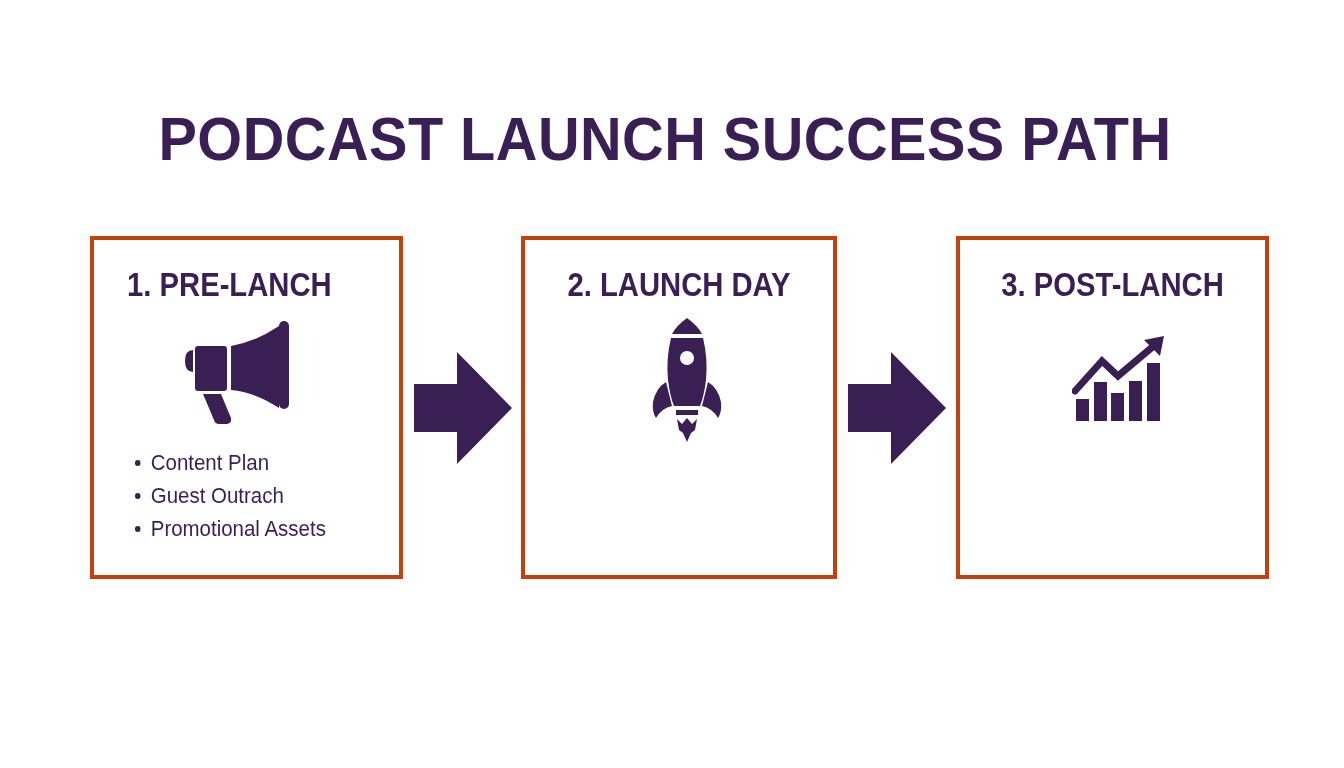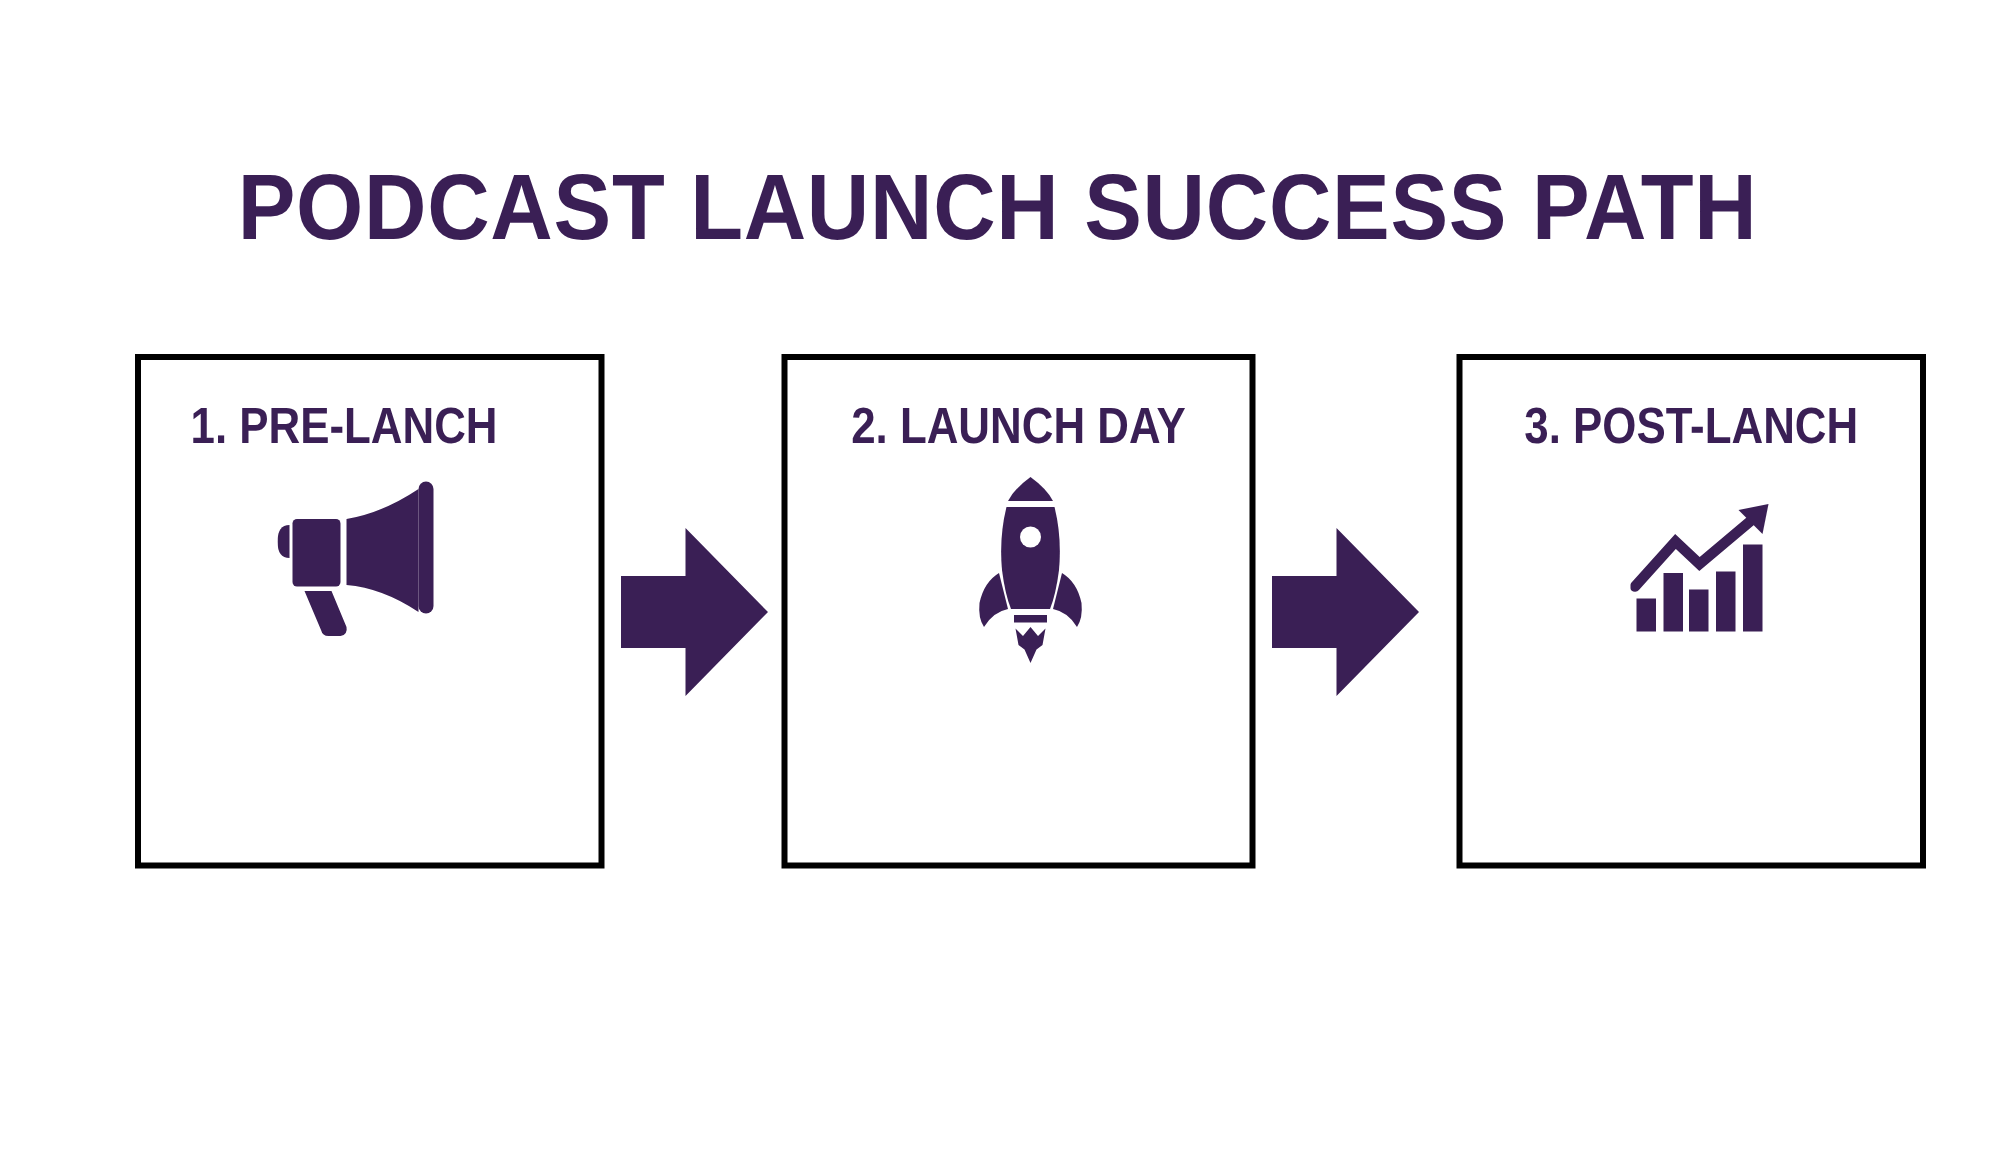--- a/index.html
+++ b/index.html
@@ -26,29 +26,29 @@
       font-size: 62px;
       letter-spacing: 0.5px;
       line-height: 70px;
       color: #3a1f55;
       transform: scaleX(0.93);
       transform-origin: 665px 0;
     }
     .stage {
       position: absolute;
       box-sizing: border-box;
-      border: 4px solid #000000;
+      border: 4px solid #c2410c;
       background: #ffffff;
       top: 236px;
       height: 343px;
       text-decoration: underline;
     }
     .stage-1 { left: 90px;  width: 313px; }
     .stage-2 { left: 521px; width: 316px; }
-    .stage-3 { left: 956px; width: 313px; margin-left: 15px; }
+    .stage-3 { left: 956px; width: 313px; }
 
     .stage-heading {
       position: absolute;
       top: 24px;
       left: 0;
       right: 0;
       text-align: center;
       font-family: "Liberation Sans", sans-serif;
       font-weight: bold;
       font-size: 34px;
@@ -120,20 +120,25 @@
 
       <rect x="10" y="26" width="32" height="45" rx="3" fill="#3a1f55"></rect>
 
       <path d="M46 26 Q70 22 94 6 L94 88 Q70 72 46 70 Z" fill="#3a1f55"></path>
 
       <rect x="94" y="1" width="10" height="88" rx="5" fill="#3a1f55"></rect>
 
       <path d="M18 74 L36 74 L46 98 Q47 103 42 104 L34 104 Q30 104 29 100 Z" fill="#3a1f55"></path>
     </svg>
   </div>
+  <ul class="bullets bullets-tight">
+    <li>Content Plan</li>
+    <li>Guest Outrach</li>
+    <li>Promotional Assets</li>
+  </ul>
 </div>
 
 <div class="flow-arrow arrow-1">
   <svg width="100" height="112" viewBox="0 0 100 112">
     <path d="M0 32 L43 32 L43 0 L98 56 L43 112 L43 80 L0 80 Z" fill="#3a1f55"></path>
   </svg>
 </div>
 
 <div class="stage stage-2">
   <div class="stage-heading">2. LAUNCH DAY</div>

